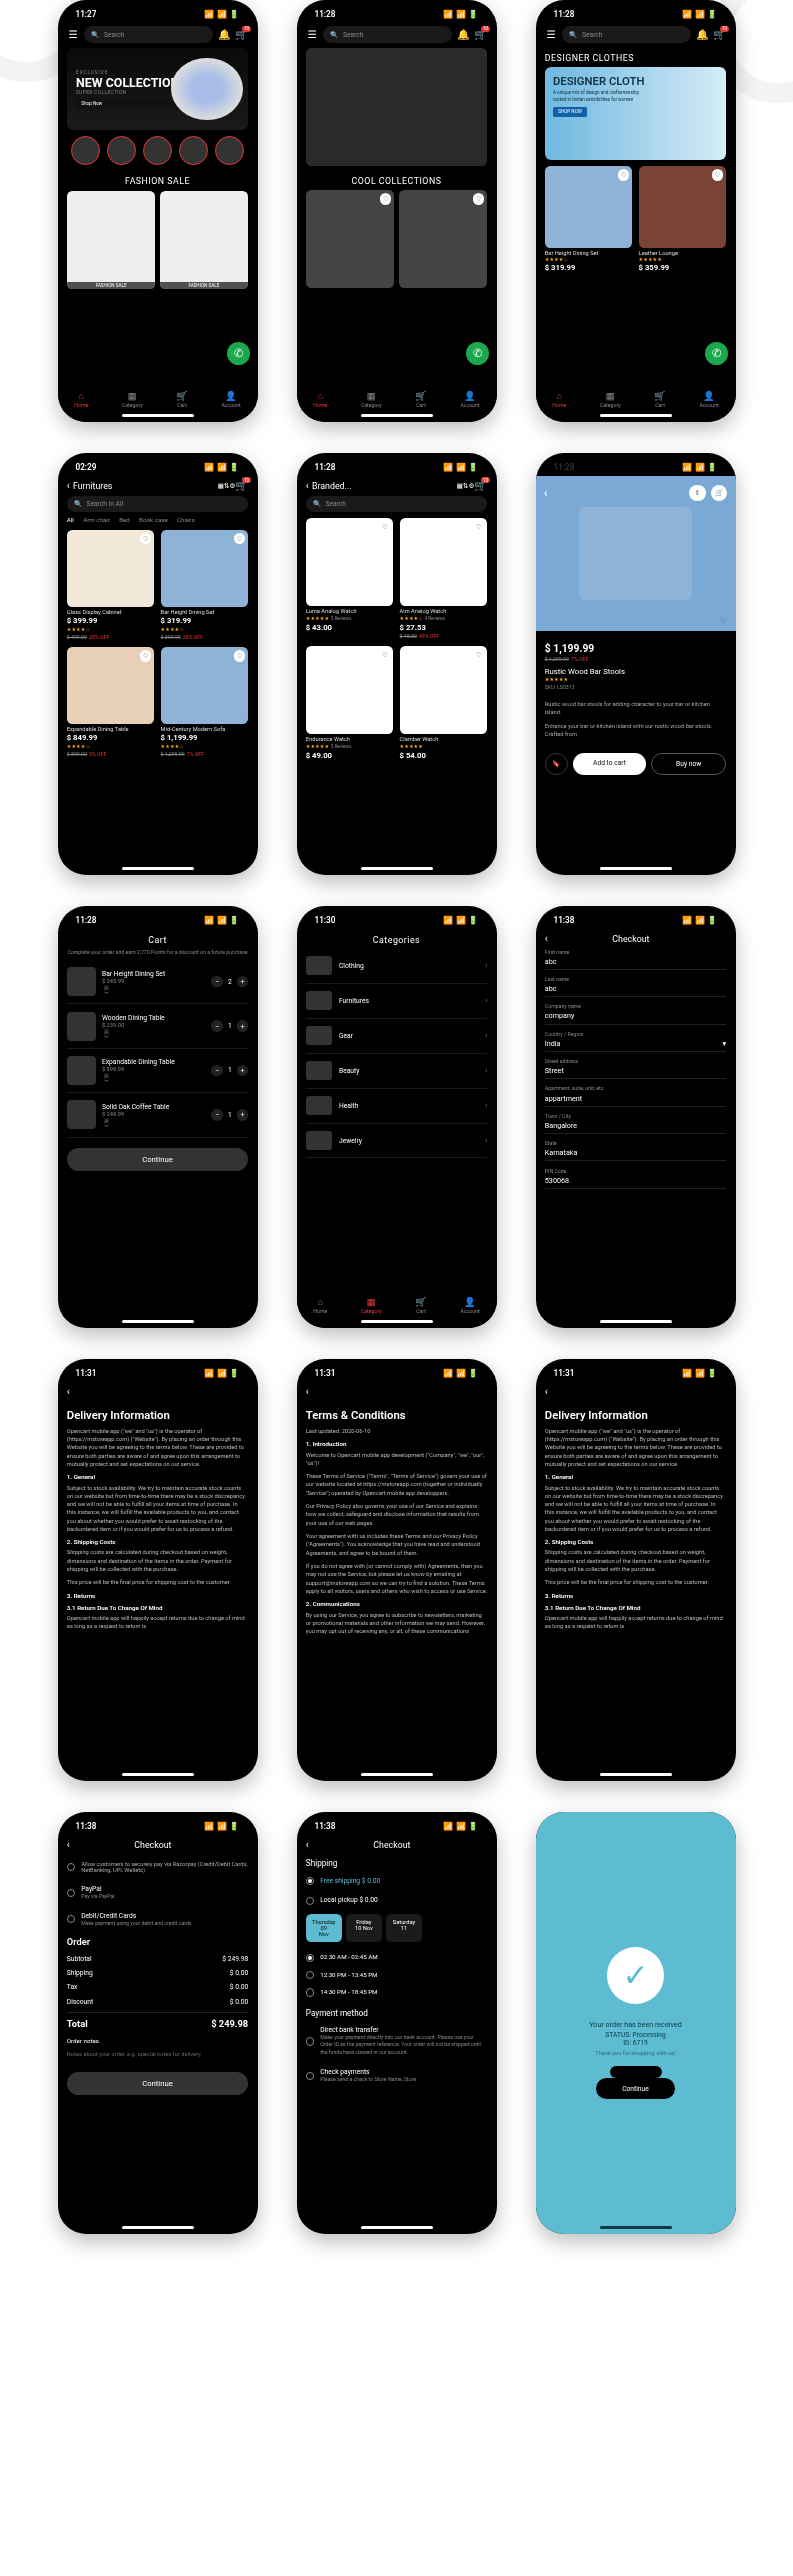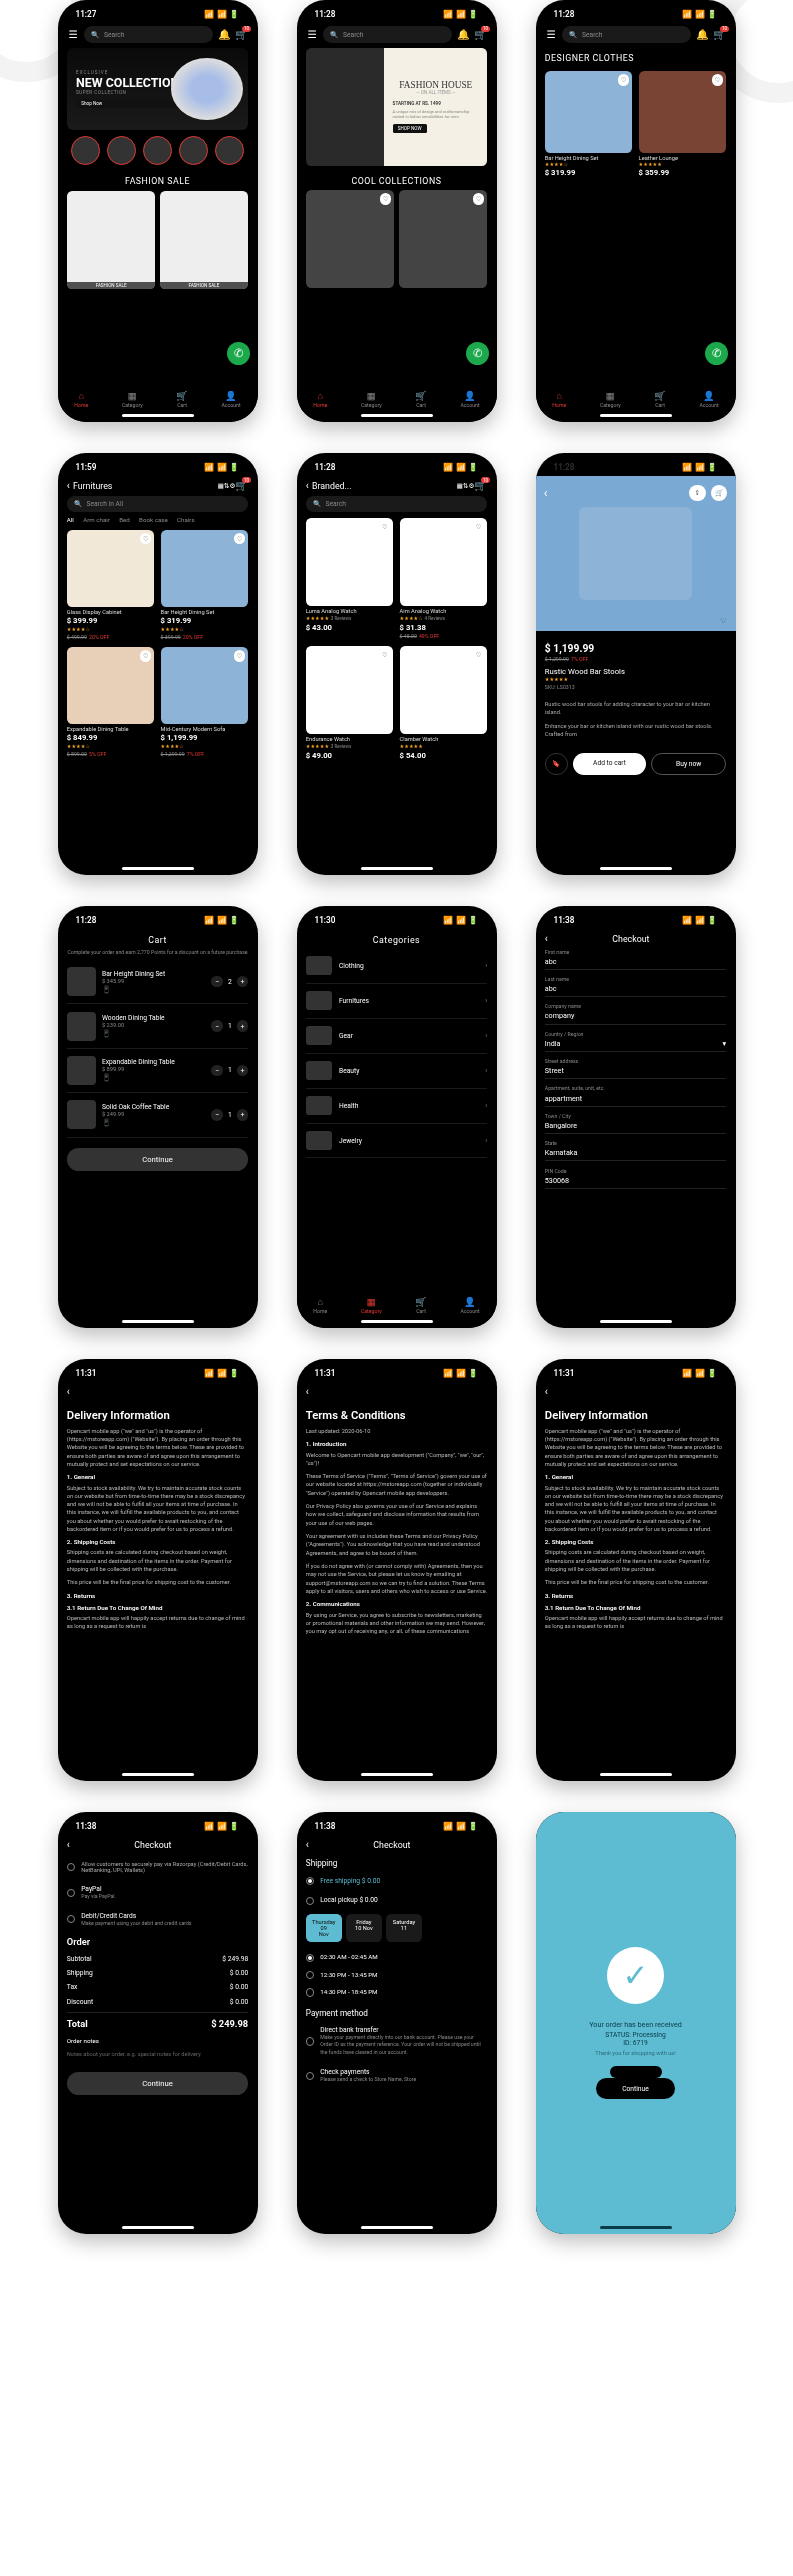--- a/index.html
+++ b/index.html
@@ -265,27 +265,20 @@
           <span class="ico">☰</span>
           <div class="search">
               <span>🔍</span>
               <span>Search</span>
             </div>
           <span class="ico">🔔</span>
           <span class="ico cart-ico">🛒<span class="badge">10</span></span>
         </div>
         <div class="banner">
           <div class="l"></div>
-          <div class="r">
-            <div style="font-size:9.3px; text-align:center; font-family:serif;">FASHION HOUSE</div>
-            <div style="font-size:4.6px; text-align:center; color:#999;">— ON ALL ITEMS —</div>
-            <div style="font-size:4.6px; font-weight:600; margin-top:5.2px;">STARTING AT RS. 1499</div>
-            <div style="font-size:4.1px; color:#888; line-height:1.4; margin-top:3.1px;">A unique mix of design and craftsmanship rooted in Indian sensibilities for men</div>
-            <span class="pill" style="align-self:flex-start;">SHOP NOW</span>
-          </div>
         </div>
         <div class="secTitle">COOL COLLECTIONS</div>
         <div class="thumbRow">
           <div class="thumb" style="background:#444;">
               <div class="hrt">♡</div>
             </div>
           <div class="thumb" style="background:#444;">
               <div class="hrt">♡</div>
             </div>
         </div>
@@ -310,20 +303,25 @@
         <div class="topbar">
           <span class="ico">☰</span>
           <div class="search">
               <span>🔍</span>
               <span>Search</span>
             </div>
           <span class="ico">🔔</span>
           <span class="ico cart-ico">🛒<span class="badge">10</span></span>
         </div>
         <div class="secTitle l">DESIGNER CLOTHES</div>
+        <div class="hero">
+          <div style="font-size:11.3px; font-weight:600;">DESIGNER CLOTH</div>
+          <div style="font-size:4.6px; max-width:55%; line-height:1.4; margin-top:2.1px;">A unique mix of design and craftsmanship rooted in Indian sensibilities for women</div>
+          <span class="pill" style="background:#1161a8;">SHOP NOW</span>
+        </div>
         <div class="row2">
           <div class="prodCard">
             <div class="thumb" style="background:#8db3d7; height:82px;">
                 <div class="hrt">♡</div>
               </div>
             <div class="prodCap">Bar Height Dining Set</div>
             <div class="stars">★★★★☆</div>
             <div class="prodPrice">$ 319.99</div>
           </div>
           <div class="prodCard">
@@ -342,21 +340,21 @@
         <div class="itm"><span class="i">▦</span><span>Category</span></div>
         <div class="itm"><span class="i">🛒</span><span>Cart</span></div>
         <div class="itm"><span class="i">👤</span><span>Account</span></div>
       </div>
       <div class="home-ind"></div>
     </div>
 
     <div class="phone">
       <div class="notch"></div>
       <div class="status">
-          <span>11:59</span>
+          <span>02:29</span>
           <span class="r">📶 📶 🔋</span>
         </div>
       <div class="scr">
         <div class="filterBar">
           <span class="back">‹</span>
           <span style="flex:1; margin-left:3.1px; font-size:8.8px;">Furnitures</span>
           <span class="ico">▦</span>
           <span class="ico">⇅</span>
           <span class="ico">⚙</span>
           <span class="ico cart-ico">🛒<span class="badge">10</span></span>
@@ -443,21 +441,21 @@
             <div class="prodCap">Luma Analog Watch</div>
             <span class="stars">★★★★★</span> <span style="font-size:4.6px;color:#888;">3 Reviews</span>
             <div class="prodPrice">$ 43.00</div>
           </div>
           <div class="prodCard">
             <div class="thumb" style="background:#fff; height:88px;">
                 <div class="hrt">♡</div>
               </div>
             <div class="prodCap">Aim Analog Watch</div>
             <span class="stars">★★★★☆</span> <span style="font-size:4.6px;color:#888;">4 Reviews</span>
-            <div class="prodPrice">$ 31.38</div>
+            <div class="prodPrice">$ 27.53</div>
             <span class="prodOld">$ 45.00</span><span class="prodDisc">49% OFF</span>
           </div>
         </div>
         <div class="row2" style="margin-top:6.2px;">
           <div class="prodCard">
             <div class="thumb" style="background:#fff; height:88px;">
                 <div class="hrt">♡</div>
               </div>
             <div class="prodCap">Endurance Watch</div>
             <span class="stars">★★★★★</span> <span style="font-size:4.6px;color:#888;">3 Reviews</span>

